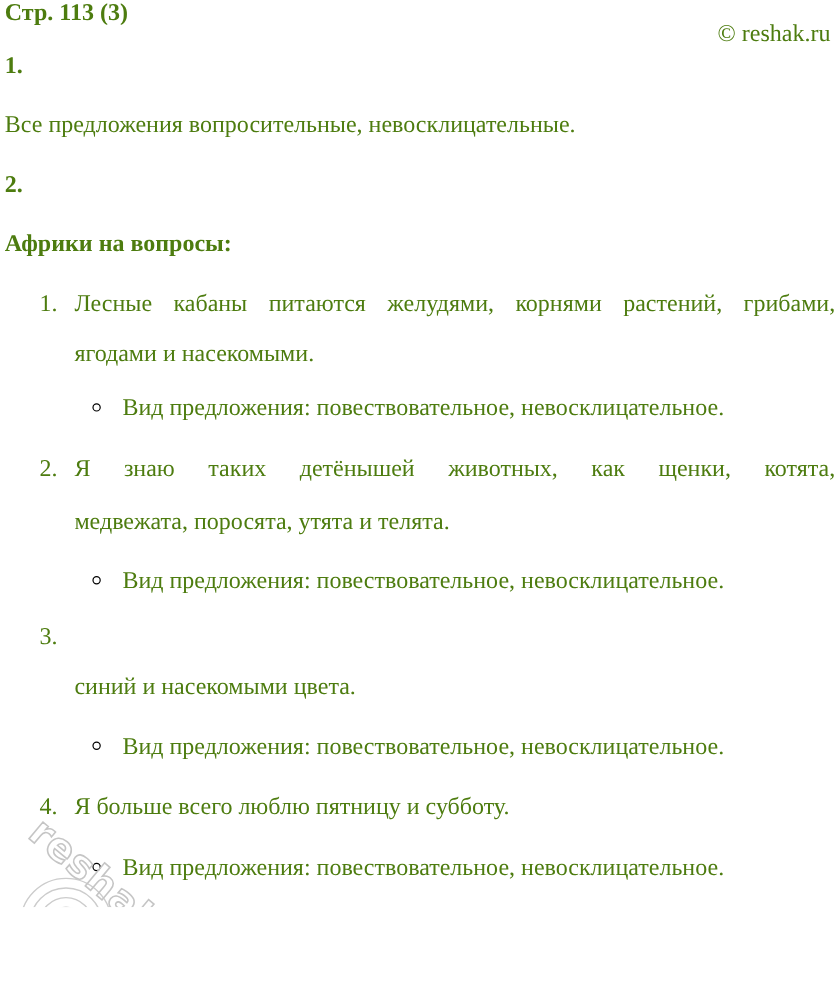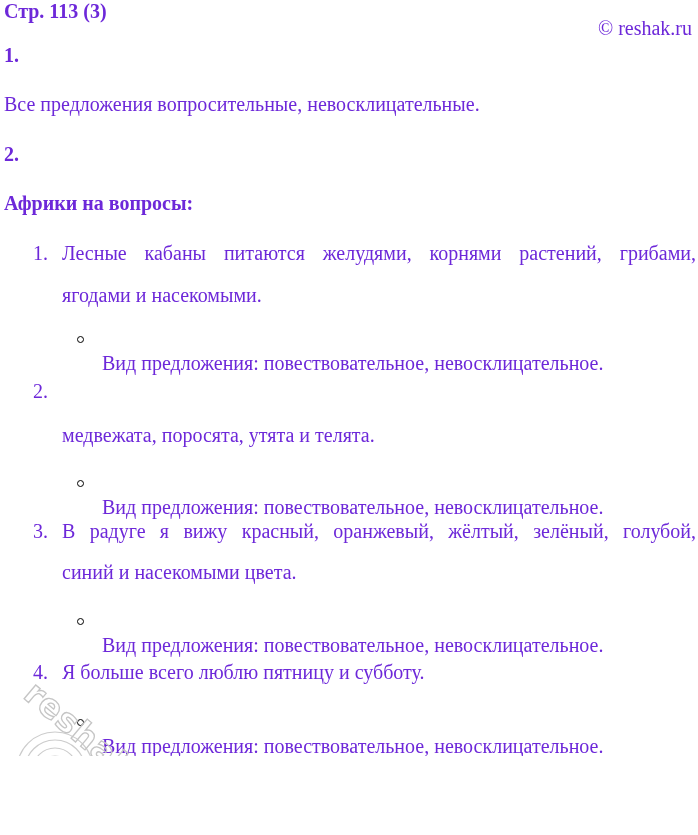--- a/index.html
+++ b/index.html
@@ -3,31 +3,31 @@
 <meta charset="utf-8">
 <style>
   html, body { margin: 0; padding: 0; background: #ffffff; }
   .page {
     position: relative;
     width: 698px;
     height: 756px;
     background: #ffffff;
     overflow: hidden;
     font-family: "Liberation Serif", "DejaVu Serif", serif;
-    color: #6d28d9;
+    color: #4d7c0f;
     font-size: 20px;
     line-height: 23px;
   }
   .abs { position: absolute; left: 4px; }
   .bold { font-weight: bold; }
   .hdr-right { position: absolute; right: 6px; top: 0; margin-top: 17px; }
   .num { position: absolute; left: 33px; width: 26px; }
   .line { position: absolute; left: 62px; width: 634px; }
   .just { text-align: justify; text-align-last: justify; }
-  .subline { position: absolute; left: 102px; width: 592px; margin-top: 23px; }
+  .subline { position: absolute; left: 102px; width: 592px; }
   .bullet-o {
     position: absolute;
     left: 77px;
     width: 7px;
     height: 7px;
     border: 1.4px solid #000;
     border-radius: 50%;
     box-sizing: border-box;
   }
   .wm {
@@ -60,26 +60,26 @@
   <div class="abs bold" style="top:143px">2.</div>
   <div class="abs bold" style="top:192px">Африки на вопросы:</div>
 
   <div class="num" style="top:242px">1.</div>
   <div class="line just" style="top:242px">Лесные кабаны питаются желудями, корнями растений, грибами,</div>
   <div class="line" style="top:284px">ягодами и насекомыми.</div>
   <span class="bullet-o" style="top:336px"></span>
   <div class="subline" style="top:329px">Вид предложения: повествовательное, невосклицательное.</div>
 
   <div class="num" style="top:380px">2.</div>
+  <div class="line just" style="top:380px">Я знаю таких детёнышей животных, как щенки, котята,</div>
   <div class="line" style="top:424px">медвежата, поросята, утята и телята.</div>
   <span class="bullet-o" style="top:480px"></span>
   <div class="subline" style="top:473px">Вид предложения: повествовательное, невосклицательное.</div>
 
   <div class="num" style="top:520px">3.</div>
-  <div class="line just" style="top:520px">В радуге я вижу красный, оранжевый, жёлтый, зелёный, голубой,</div>
   <div class="line" style="top:561px">синий и насекомыми цвета.</div>
   <span class="bullet-o" style="top:618px"></span>
   <div class="subline" style="top:611px">Вид предложения: повествовательное, невосклицательное.</div>
 
   <div class="num" style="top:661px">4.</div>
   <div class="line" style="top:661px">Я больше всего люблю пятницу и субботу.</div>
   <span class="bullet-o" style="top:719px"></span>
   <div class="subline" style="top:712px">Вид предложения: повествовательное, невосклицательное.</div>
 
   <div class="num" style="top:758px">5.</div>

